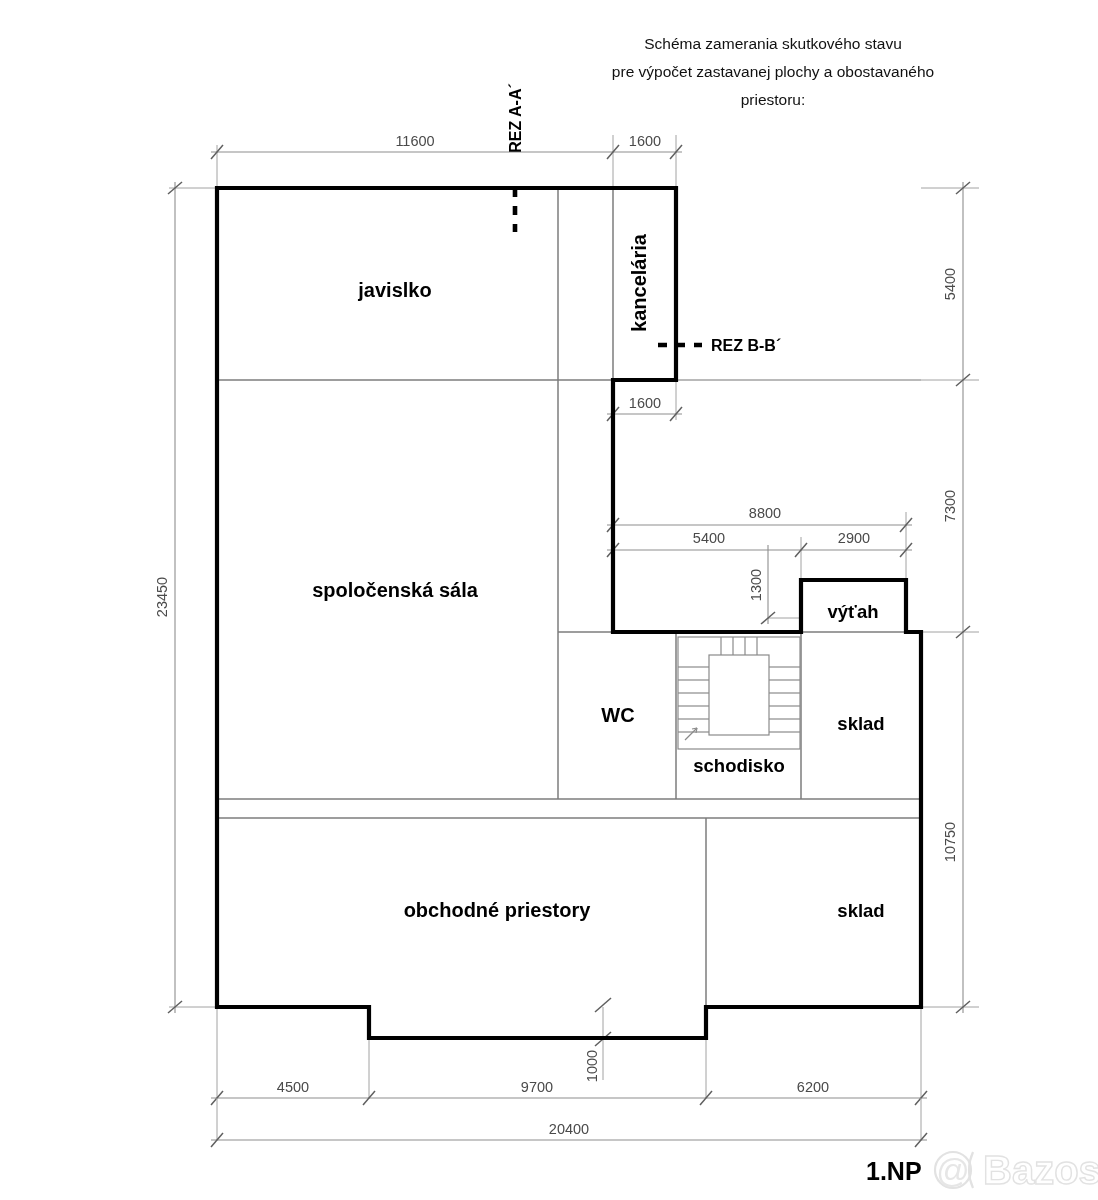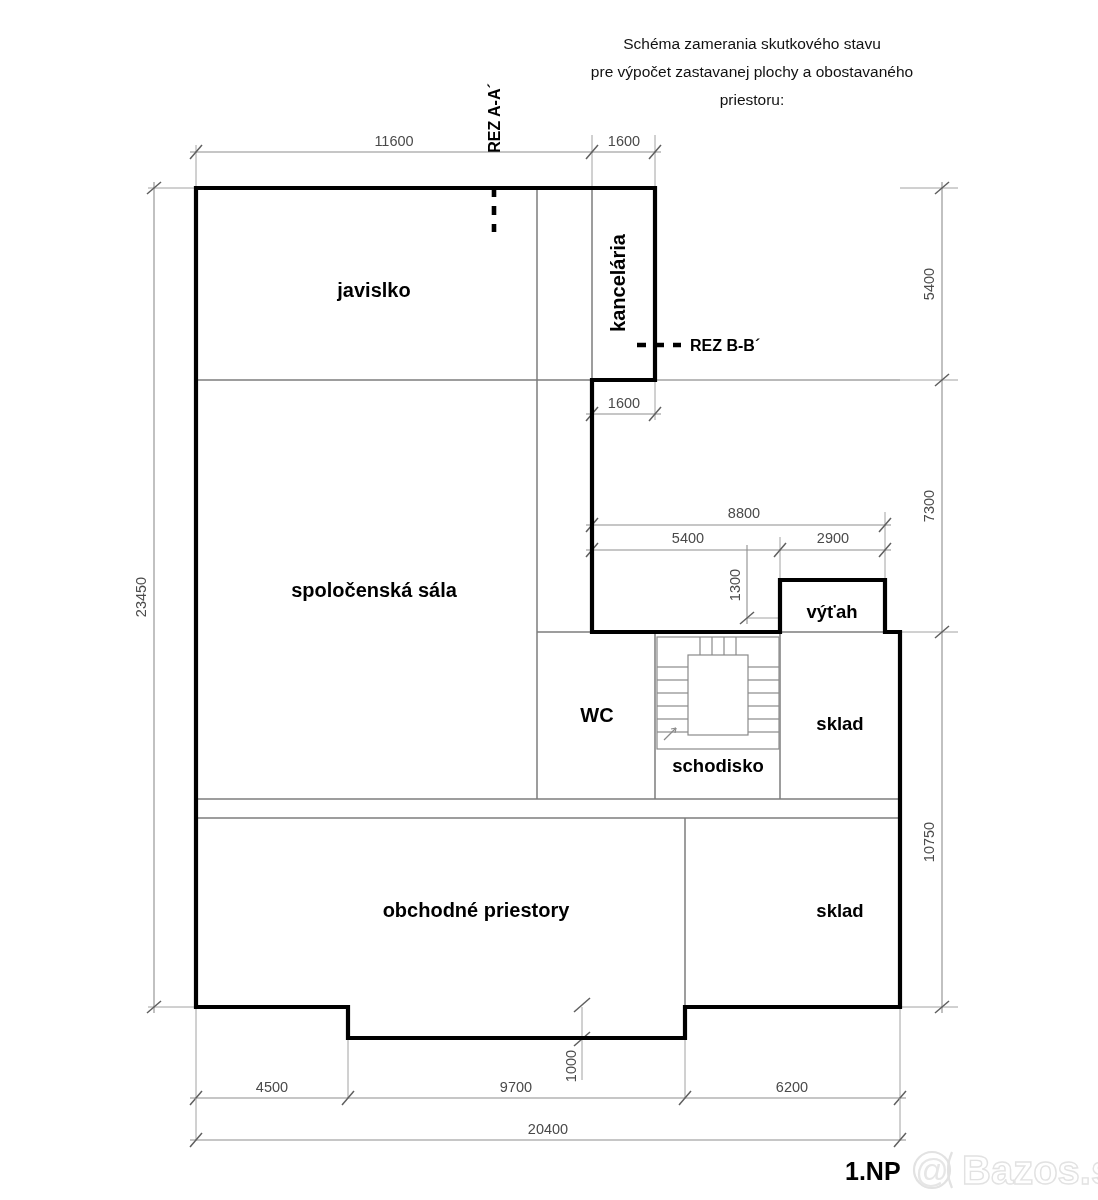--- a/index.html
+++ b/index.html
@@ -15,20 +15,21 @@
     color: #000000;
     overflow: hidden;
     position: relative;
   }
   #plan-root {
     position: absolute;
     left: 0;
     top: 0;
     width: 968px;
     height: 1200px;
+    padding-left: 21px;
   }
   svg.plan-svg {
     display: block;
     width: 1098px;
     height: 1200px;
   }
   text { font-family: "Liberation Sans", sans-serif; }
   .wall-outer { fill: none; stroke: #000000; stroke-width: 4.2; stroke-linejoin: miter; stroke-linecap: square; }
   .wall-inner { fill: none; stroke: #7d7d7d; stroke-width: 1.5; }
   .dim-line { fill: none; stroke: #8e8e8e; stroke-width: 1.1; }

